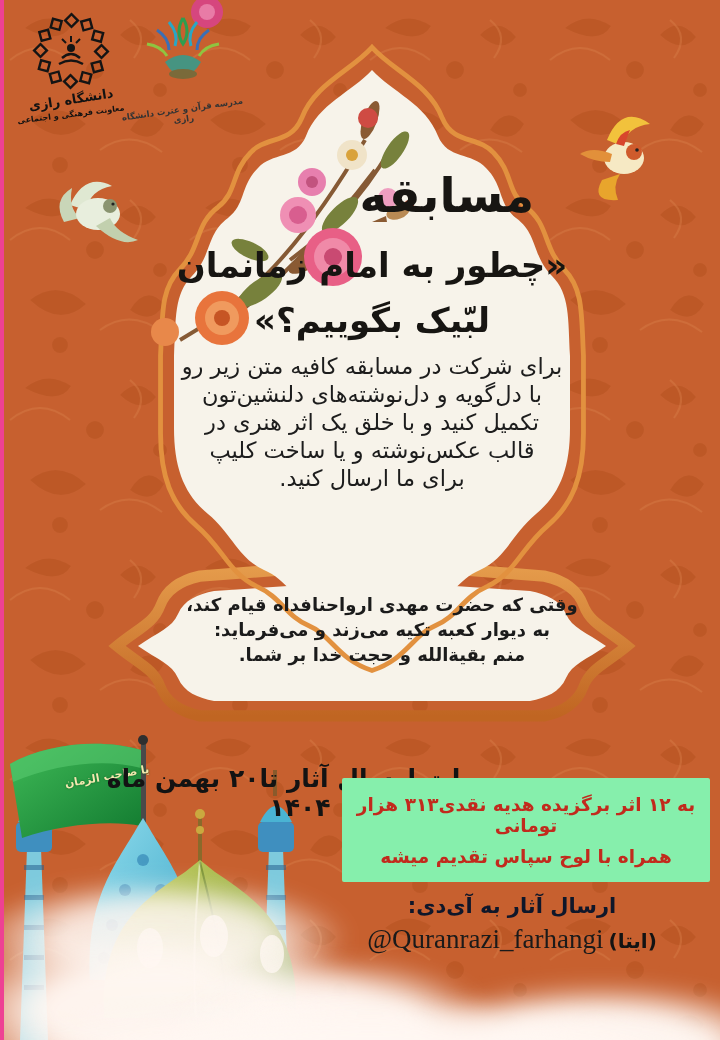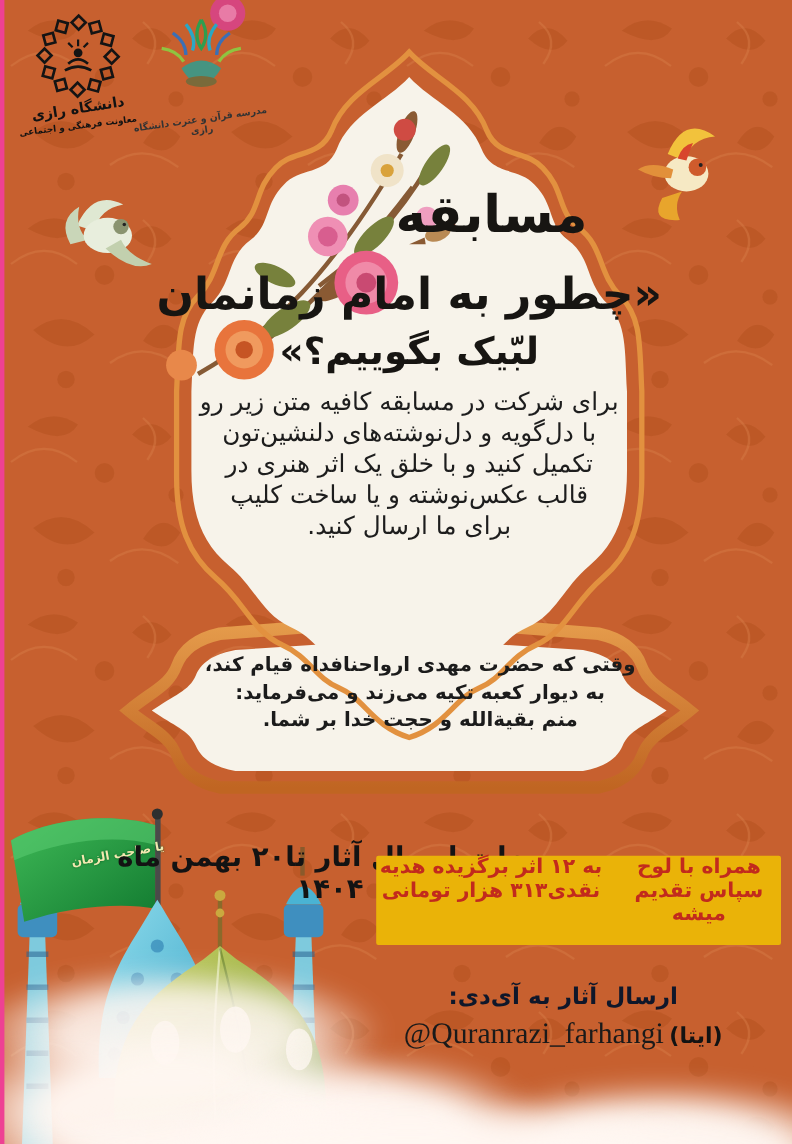--- a/index.html
+++ b/index.html
@@ -18,28 +18,28 @@
   
   .razi-logo{left:16px;top:12px;width:110px;text-align:center;z-index:5;color:#121212;}
   .razi-caption{font-weight:bold;font-size:13px;transform:rotate(-9deg);margin-top:2px;}
   .razi-sub{font-size:8px;font-weight:bold;transform:rotate(-7deg);margin-top:3px;}
   .school-logo{left:118px;top:10px;width:130px;text-align:center;z-index:5;color:#2b2b2b;}
   .school-caption{font-size:8.5px;font-weight:bold;transform:rotate(-8deg);margin-top:16px;color:#333;}
 
   
   .rtl{direction:rtl;unicode-bidi:embed;}
   .frame-title{left:210px;top:168px;width:324px;text-align:right;font-size:47px;font-weight:900;color:#171512;z-index:5;letter-spacing:-1px;}
-  .frame-sub1{left:142px;top:245px;width:460px;text-align:center;font-size:40px;font-weight:900;color:#171512;z-index:5;}
+  .frame-sub1{left:142px;top:245px;width:460px;text-align:center;font-size:34px;font-weight:900;color:#171512;z-index:5;}
   .frame-sub2{left:142px;top:300px;width:460px;text-align:center;font-size:34px;font-weight:900;color:#171512;z-index:5;}
   .frame-body{left:162px;top:352px;width:420px;text-align:center;font-size:22.5px;line-height:28px;color:#1d1d1d;z-index:5;}
   .quote-block{left:150px;top:592px;width:444px;text-align:center;font-size:18px;font-weight:bold;line-height:25px;color:#1b1b1b;z-index:5;margin-left:10px;}
   .deadline{left:80px;top:716px;width:440px;text-align:center;font-size:25px;font-weight:900;color:#131313;z-index:5;margin-top:48px;}
 
-  .prize-box{left:342px;top:778px;width:368px;height:81px;background:#eab308;z-index:5;
-    display:flex;flex-direction:row;justify-content:center;gap:10px;border-radius:2px;}
+  .prize-box{left:342px;top:778px;width:368px;height:104px;background:#86efac;z-index:5;
+    display:flex;flex-direction:column;justify-content:center;gap:10px;border-radius:2px;}
   .prize-line{text-align:center;font-size:18.5px;font-weight:900;color:#c22a1d;}
 
   .contact-label{left:340px;top:894px;width:344px;text-align:center;font-size:21px;font-weight:900;color:#0f172a;z-index:5;}
   .contact-line{left:330px;top:924px;width:364px;text-align:center;z-index:5;direction:rtl;}
   .contact-platform{font-size:20px;font-weight:900;color:#131313;}
   .contact-handle{font-family:"Liberation Serif","DejaVu Serif",serif;font-size:27px;color:#1a1a1a;}
 
   .flag-text{left:52px;top:770px;width:110px;text-align:center;z-index:3;
     font-size:11px;font-weight:bold;color:#f3e9b0;transform:rotate(-10deg);text-shadow:0 0 2px #0a5c22;}
 

